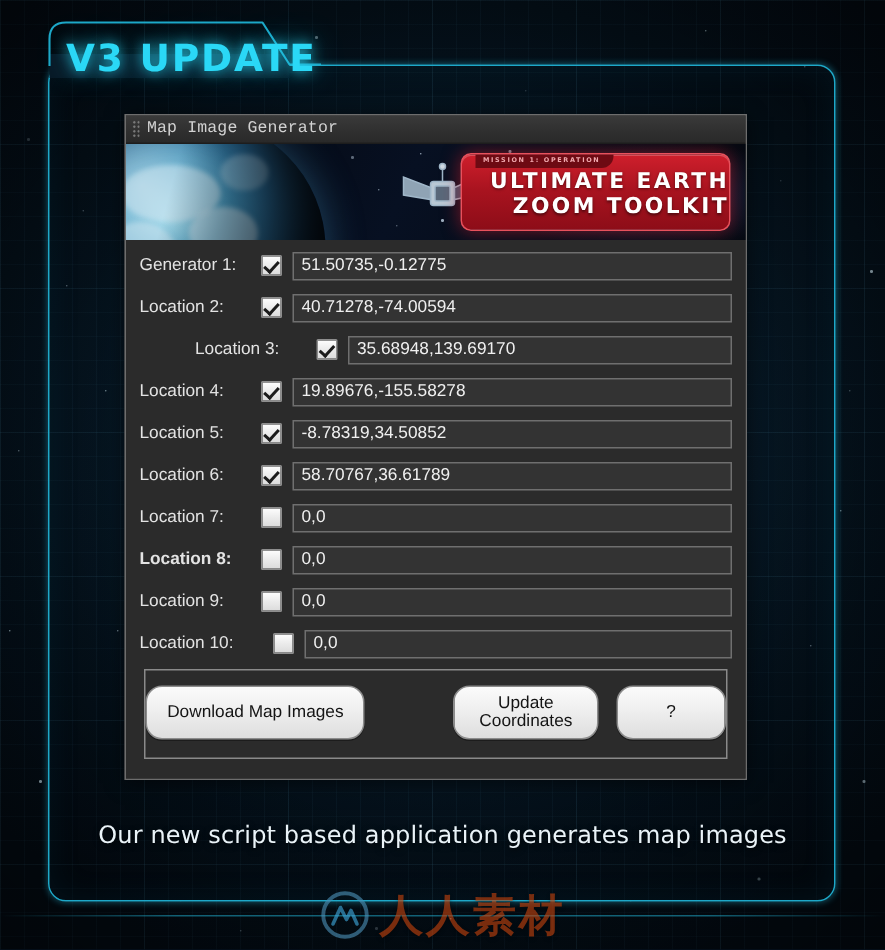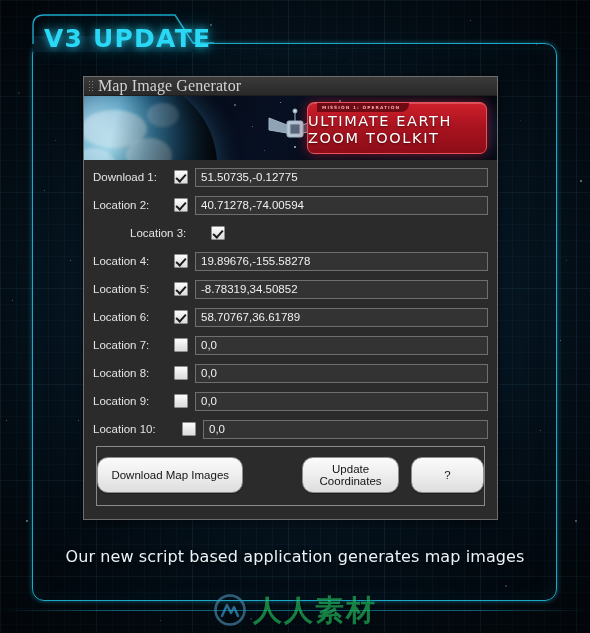--- a/index.html
+++ b/index.html
@@ -119,23 +119,23 @@
   }
   #grip-icon {
     width: 5px;
     height: 12px;
     margin-right: 5px;
     background-image: radial-gradient(circle, #8c8c8c 0.6px, transparent 0.9px);
     background-size: 3px 3px;
     opacity: .85;
   }
   #window-title-text {
-    font-size: 16px;
+    font-size: 11px;
     color: #d2d2d2;
-    font-family: Liberation Serif, serif;
+    font-family: Liberation Mono, monospace;
     letter-spacing: .1px;
   }
 
   
   #banner {
     height: 64px;
     margin: 0;
     position: relative;
     overflow: hidden;
     background: #050a12;
@@ -202,23 +202,23 @@
     letter-spacing: 1.1px;
     color: #f1a8ae;
     font-family: "DejaVu Sans", sans-serif;
     font-weight: bold;
     white-space: nowrap;
     line-height: 7px;
   }
   #logo-line1, #logo-line2 {
     position: absolute;
     left: 0; right: 0;
-    text-align: left;
+    text-align: right;
     font-family: "DejaVu Sans", sans-serif;
-    font-weight: normal;
+    font-weight: bold;
     color: #ffffff;
     letter-spacing: 1.6px;
     text-shadow: 0 1px 2px rgba(0,0,0,0.5);
     white-space: nowrap;
   }
   #logo-line1 { top: 10px; font-size: 14.5px; }
   #logo-line2 { top: 27px; font-size: 14.5px; }
 
   
   #form-body {
@@ -327,21 +327,21 @@
     align-items: center;
     gap: 6px;
     opacity: .62;
     pointer-events: none;
   }
   #wm-mark { width: 34px; height: 34px; flex: none; }
   #wm-text {
     font-family: "DejaVu Sans", sans-serif;
     font-weight: bold;
     font-size: 29px;
-    color: #22c55e;
+    color: #c2410c;
     letter-spacing: 2px;
     line-height: 30px;
     text-shadow: 0 1px 3px rgba(0,0,0,0.6);
   }
   #wm-line {
     position: absolute;
     left: 0; right: 0;
     bottom: 22px;
     height: 1px;
     background: linear-gradient(to right, rgba(30,168,200,0) 0%, rgba(30,168,200,0.55) 20%, rgba(30,168,200,0.55) 80%, rgba(30,168,200,0) 100%);
@@ -438,38 +438,39 @@
     <div id="logo-badge">
       <div id="logo-tab">MISSION 1: OPERATION</div>
       <div id="logo-line1">ULTIMATE EARTH</div>
       <div id="logo-line2">ZOOM TOOLKIT</div>
     </div>
   </div>
 
   <div id="form-body">
     <div id="loc-rows">
         <div class="loc-row">
-          <span class="loc-label" style="width: 74px;">Download 1:</span>
+          <span class="loc-label" style="width: 74px;">Generator 1:</span>
           <span style="width: 28px; display: flex; justify-content: center; flex: 0 0 auto;">
             <span class="chk checked"></span>
           </span>
           <input type="text" class="loc-input" value="51.50735,-0.12775" style="">
         </div>
         <div class="loc-row">
           <span class="loc-label" style="width: 74px;">Location 2:</span>
           <span style="width: 28px; display: flex; justify-content: center; flex: 0 0 auto;">
             <span class="chk checked"></span>
           </span>
           <input type="text" class="loc-input" value="40.71278,-74.00594" style="">
         </div>
         <div class="loc-row">
           <span class="loc-label" style="width: 74px; padding-left: 37px;">Location 3:</span>
           <span style="width: 28px; display: flex; justify-content: center; flex: 0 0 auto;">
             <span class="chk checked"></span>
           </span>
+          <input type="text" class="loc-input" value="35.68948,139.69170" style="">
         </div>
         <div class="loc-row">
           <span class="loc-label" style="width: 74px;">Location 4:</span>
           <span style="width: 28px; display: flex; justify-content: center; flex: 0 0 auto;">
             <span class="chk checked"></span>
           </span>
           <input type="text" class="loc-input" value="19.89676,-155.58278" style="">
         </div>
         <div class="loc-row">
           <span class="loc-label" style="width: 74px;">Location 5:</span>
@@ -486,21 +487,21 @@
           <input type="text" class="loc-input" value="58.70767,36.61789" style="">
         </div>
         <div class="loc-row">
           <span class="loc-label" style="width: 74px;">Location 7:</span>
           <span style="width: 28px; display: flex; justify-content: center; flex: 0 0 auto;">
             <span class="chk"></span>
           </span>
           <input type="text" class="loc-input" value="0,0" style="">
         </div>
         <div class="loc-row">
-          <span class="loc-label" style="width: 74px;">Location 8:</span>
+          <span class="loc-label" style="width: 74px; font-weight: bold;">Location 8:</span>
           <span style="width: 28px; display: flex; justify-content: center; flex: 0 0 auto;">
             <span class="chk"></span>
           </span>
           <input type="text" class="loc-input" value="0,0" style="">
         </div>
         <div class="loc-row">
           <span class="loc-label" style="width: 74px;">Location 9:</span>
           <span style="width: 28px; display: flex; justify-content: center; flex: 0 0 auto;">
             <span class="chk"></span>
           </span>

